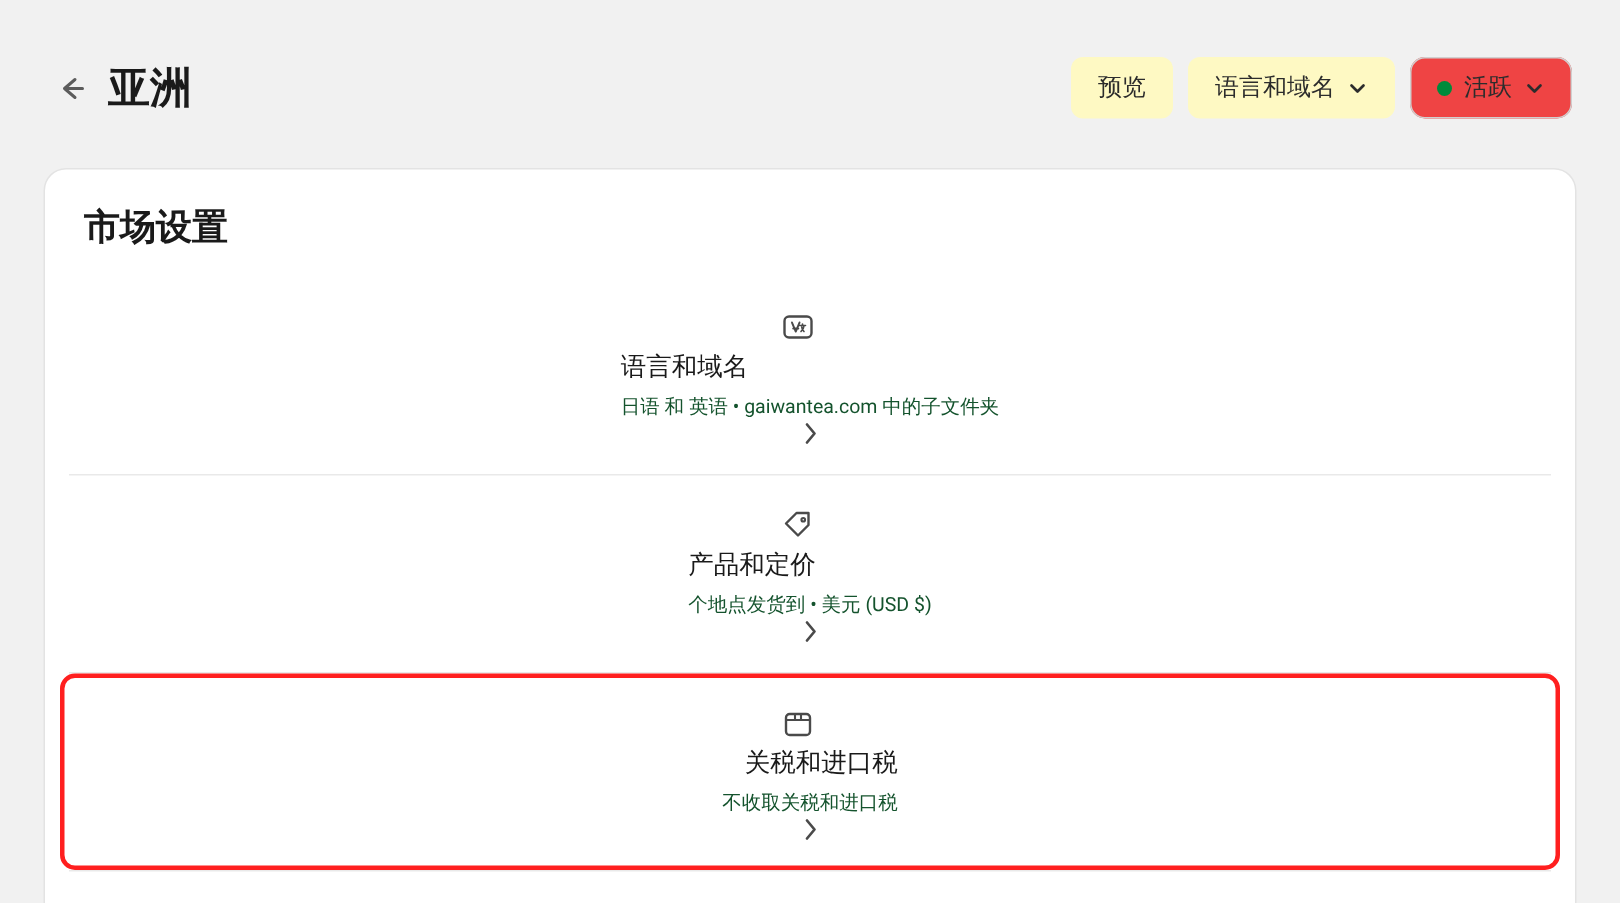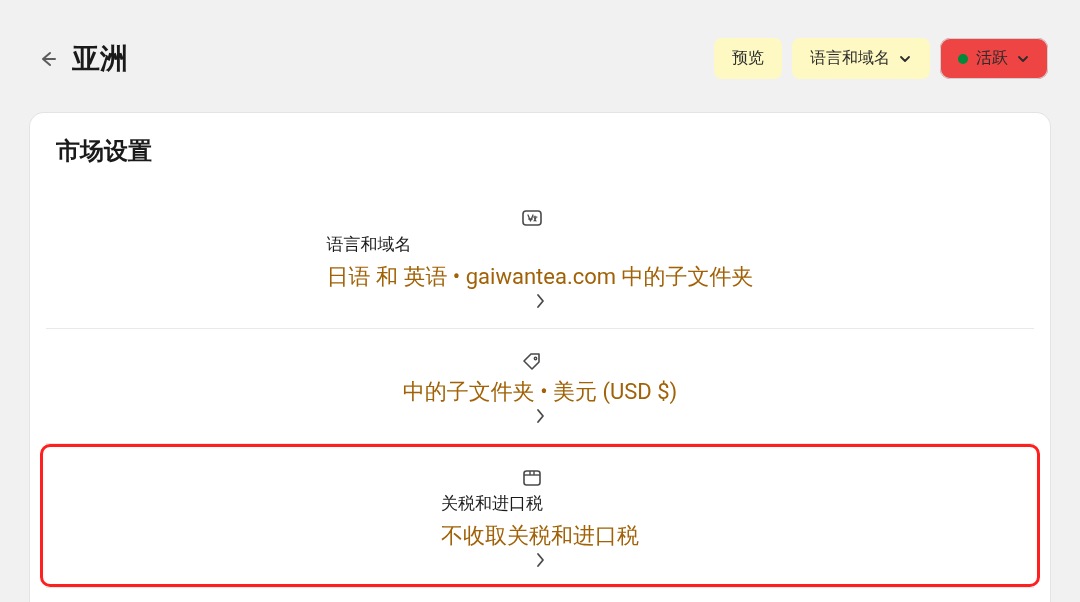--- a/index.html
+++ b/index.html
@@ -109,28 +109,29 @@
     }
     .item-body {
       flex: 1;
     }
     .item-title {
       font-size: 17px;
       color: #1a1a1a;
       margin-bottom: 6px;
     }
     .item-sub {
-      font-size: 22px;
-      color: #a16207;
+      font-size: 13px;
+      color: #14532d;
     }
 
     .item-highlighted {
       border: 3px solid #ff1f1f;
       border-radius: 10px;
       padding: 15px 30px;
+      text-align: right;
     }
 
     svg { display: block; }
   </style>
 </head>
 <body>
 
 <div class="header-bar">
   <div class="back-arrow">
     <svg width="20" height="20" viewBox="0 0 20 20">
@@ -190,21 +191,22 @@
     <div class="divider"></div>
 
     <div class="settings-item">
       <div class="item-icon">
         <svg width="22" height="22" viewBox="0 0 22 22">
           <path d="M3 10 L10 3 H18 V11 L11 18 Z" stroke="#4a4a4a" stroke-width="1.6" fill="none" stroke-linejoin="round"></path>
           <circle cx="14.5" cy="7.5" r="1.2" stroke="#4a4a4a" stroke-width="1.4" fill="none"></circle>
         </svg>
       </div>
       <div class="item-body">
-        <div class="item-sub">中的子文件夹 • 美元 (USD $)</div>
+        <div class="item-title">产品和定价</div>
+        <div class="item-sub">个地点发货到 • 美元 (USD $)</div>
       </div>
       <span>
         <svg width="12" height="18" viewBox="0 0 12 18">
             <path d="M4 3 L9 9 L4 15" stroke="#4a4a4a" stroke-width="1.8" fill="none" stroke-linecap="round" stroke-linejoin="round"></path>
           </svg>
       </span>
     </div>
 
     <div class="divider"></div>
 

